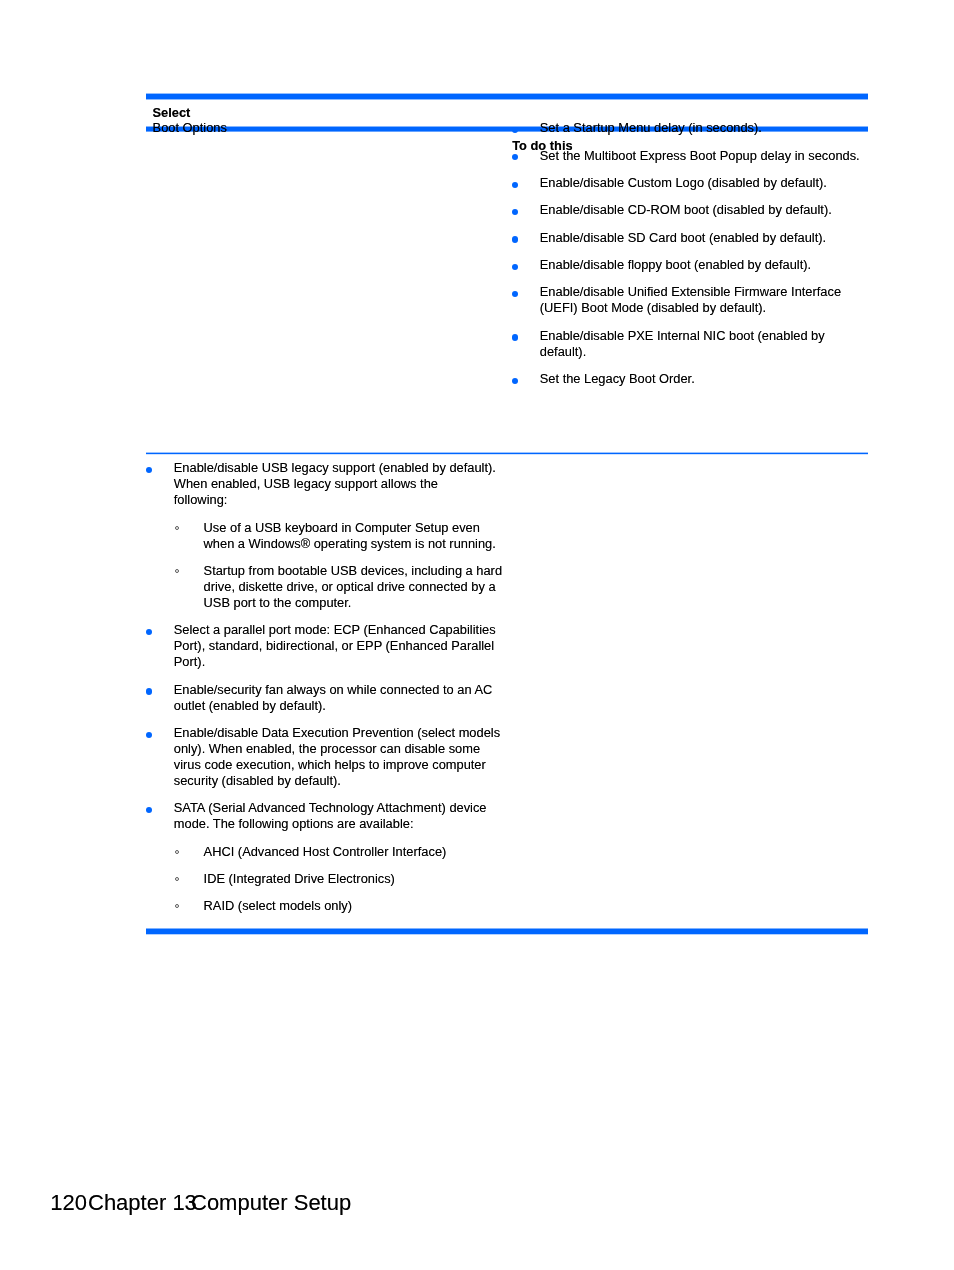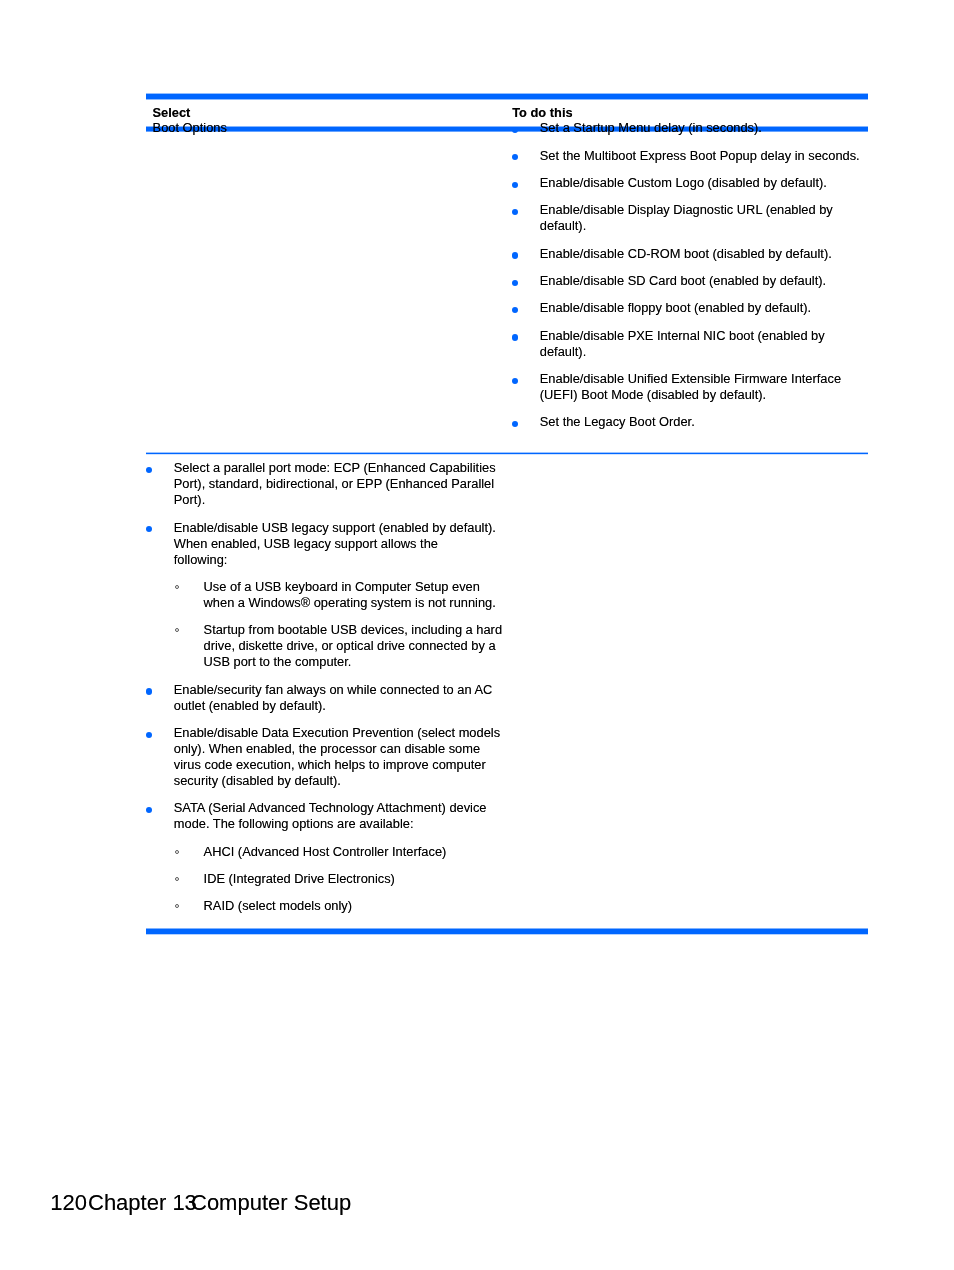--- a/index.html
+++ b/index.html
@@ -25,21 +25,21 @@
                 rgba(var(--accent-rgb),0.38) 0 1px, rgba(var(--accent-rgb),1) 1px 2px,
                 rgba(var(--accent-rgb),0.18) 2px 3px); }
   .rule-bottom{ top:928px; height:7px; background:linear-gradient(to bottom,
                 rgba(var(--accent-rgb),0.5) 0 1px, rgba(var(--accent-rgb),1) 1px 6px,
                 rgba(var(--accent-rgb),0.3) 6px 7px); }
 
   :root { --accent:#0066ff; --accent-rgb:0,102,255; --ink:#000000; --paper:#ffffff; }
 
   .hdr { position:absolute; top:99px; left:0; display:flex; font-weight:bold; font-size:12.85px; line-height:16px; }
   .hdr .c1 { width:366px; padding:5.65px 0 0 6.55px; box-sizing:border-box;}
-  .hdr .c2 { padding:5.65px 0 0 0.2px; }
+  .hdr .c2 { padding:5.65px 0 0 0.2px;margin-top:33px; }
 
   .row { position:absolute; left:0; display:flex; }
   .row1 { top:115px;justify-content:space-between; }
   .row2 { top:455px; }
   .row .c1 { width:366px; box-sizing:border-box; padding:5.2px 6px 0 6.6px; font-size:12.85px; line-height:16px; }
   .row .c2 { flex:1; padding:5.2px 0 0 0; }
 
   ul.l1 { margin:0; padding:0; list-style:none; }
   ul.l1 > li { position:relative; font-size:12.85px; line-height:16px; padding-left:27.8px; margin-bottom:11.35px; width:358.8px; box-sizing:border-box; white-space:pre-wrap; }
   ul.l1 > li:last-child { margin-bottom:0; }
@@ -74,36 +74,35 @@
     <div class="rule rule-head"></div>
     <div class="rule rule-row"></div>
     <div id="rows">
         <div class="row row1">
           <div class="c1">Boot Options</div>
           <div class="c2">
             <ul class="l1">
               <li><span class="bullet"></span><span>Set a Startup Menu delay (in seconds).</span></li>
               <li><span class="bullet"></span><span>Set the Multiboot Express Boot Popup delay in seconds.</span></li>
               <li><span class="bullet"></span><span>Enable/disable Custom Logo (disabled by default).</span></li>
-              <li><span class="bullet"></span><span>Enable/disable Display Diagnostic URL (enabled by default).</span></li>
               <li><span class="bullet"></span><span>Enable/disable CD-ROM boot (disabled by default).</span></li>
               <li><span class="bullet"></span><span>Enable/disable SD Card boot (enabled by default).</span></li>
               <li><span class="bullet"></span><span>Enable/disable floppy boot (enabled by default).</span></li>
+              <li><span class="bullet"></span><span>Enable/disable Unified Extensible Firmware Interface (UEFI) Boot Mode (disabled by default).</span></li>
               <li><span class="bullet"></span><span>Enable/disable PXE Internal NIC boot (enabled by default).</span></li>
-              <li><span class="bullet"></span><span>Enable/disable Unified Extensible Firmware Interface (UEFI) Boot Mode (disabled by default).</span></li>
               <li><span class="bullet"></span><span>Set the Legacy Boot Order.</span></li>
             </ul>
           </div>
         </div>
         <div class="row row2">
           <div class="c2">
             <ul class="l1">
-              <li><span class="bullet"></span><span>Select a parallel port mode: ECP (Enhanced Capabilities Port), standard, bidirectional, or EPP (Enhanced Parallel Port).</span></li>
               <li><span class="bullet"></span><span>Enable/disable USB legacy support (enabled by default). When enabled, USB legacy support allows the
 following:</span><ul class="l2"><li><span class="bullet2"></span><span>Use of a USB keyboard in Computer Setup even when a Windows® operating system is not running.</span></li><li><span class="bullet2"></span><span>Startup from bootable USB devices, including a hard drive, diskette drive, or optical drive connected by a USB port to the computer.</span></li></ul></li>
+              <li><span class="bullet"></span><span>Select a parallel port mode: ECP (Enhanced Capabilities Port), standard, bidirectional, or EPP (Enhanced Parallel Port).</span></li>
               <li><span class="bullet"></span><span>Enable/security fan always on while connected to an AC outlet (enabled by default).</span></li>
               <li><span class="bullet"></span><span>Enable/disable Data Execution Prevention (select models only). When enabled, the processor can disable some virus code execution, which helps to improve computer security (disabled by default).</span></li>
               <li><span class="bullet"></span><span>SATA (Serial Advanced Technology Attachment) device mode. The following options are available:</span><ul class="l2"><li><span class="bullet2"></span><span>AHCI (Advanced Host Controller Interface)</span></li><li><span class="bullet2"></span><span>IDE (Integrated Drive Electronics)</span></li><li><span class="bullet2"></span><span>RAID (select models only)</span></li></ul></li>
             </ul>
           </div>
         </div>
       </div>
     <div class="rule rule-bottom"></div>
   </div>
   <div class="footer">

